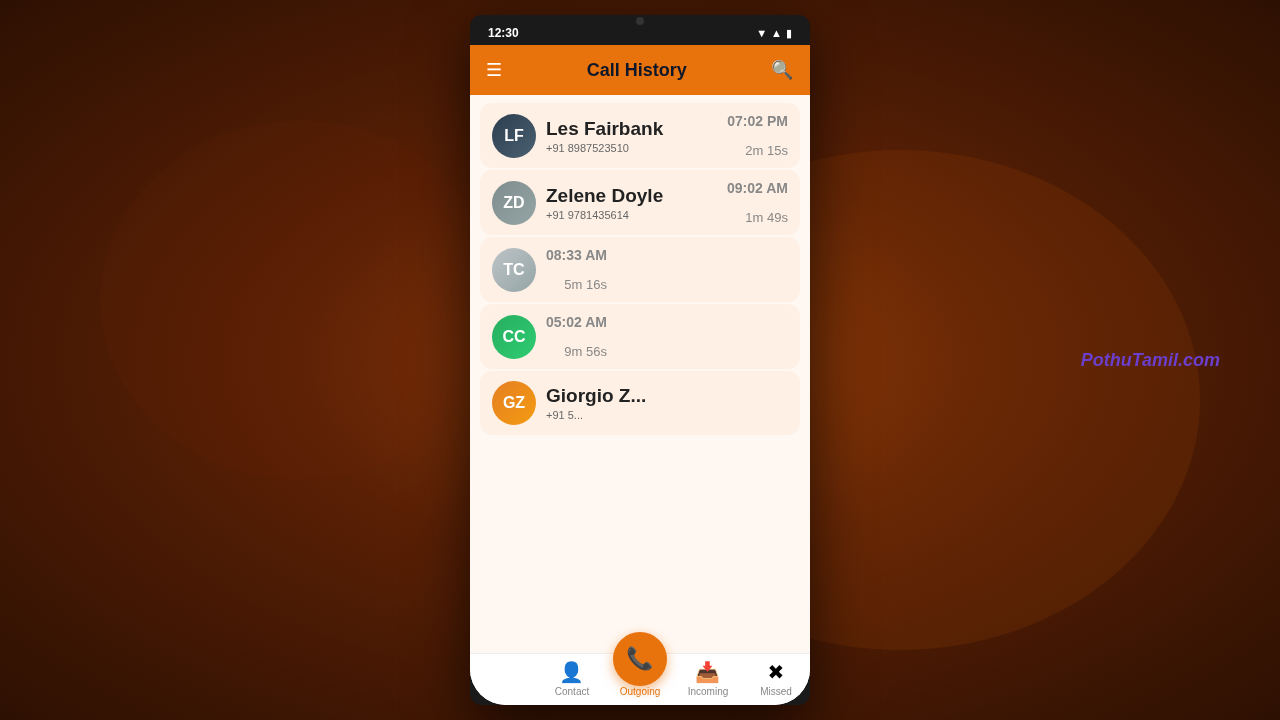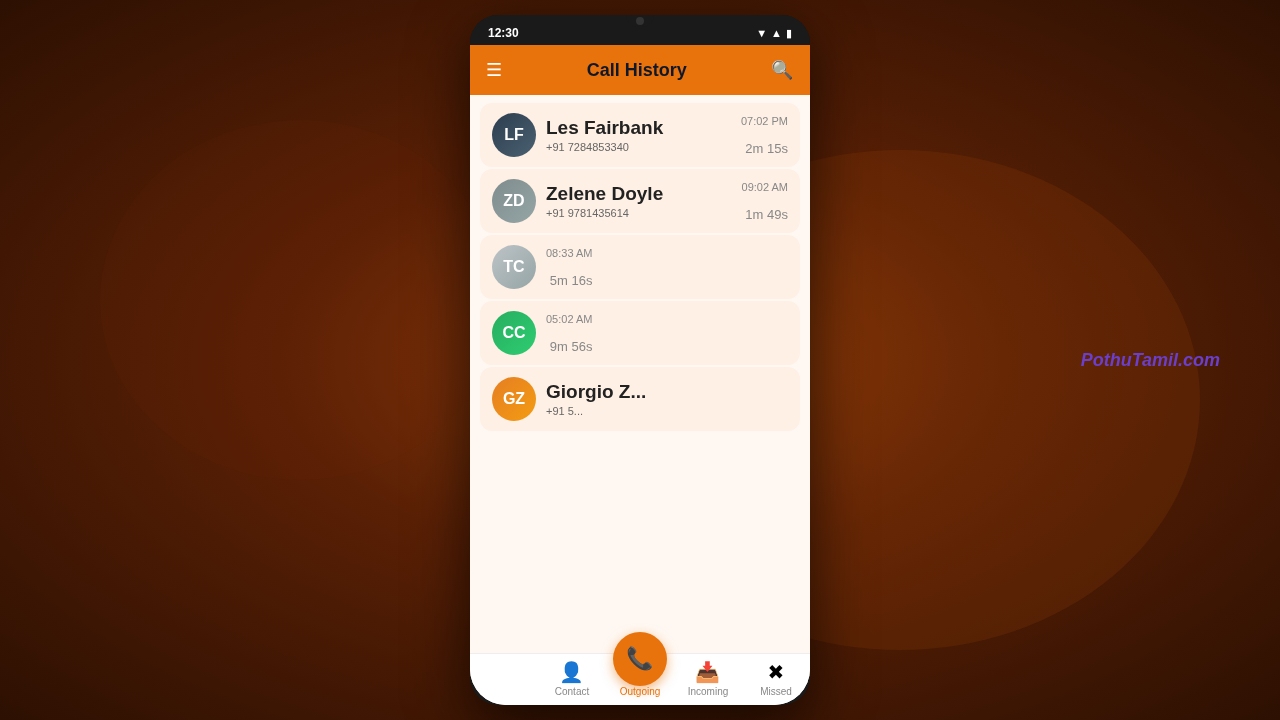--- a/index.html
+++ b/index.html
@@ -21,21 +21,21 @@
       transform: translateY(50%);
       color: #6A3FCB;
       font-weight: bold;
       font-size: 18px;
       font-style: italic;
     }
     .phone {
       width: 340px;
       height: 690px;
       background: #1a1a1a;
-      border-radius: 28px;
+      border-radius: 12px;
       position: relative;
       box-shadow: 0 20px 60px rgba(0,0,0,0.7);
       overflow: hidden;
       display: flex;
       flex-direction: column;
     }
     .phone-notch-area {
       background: #1a1a1a;
       height: 30px;
       display: flex;
@@ -145,23 +145,24 @@
     }
     .caller-number {
       font-size: 11px;
       color: #666;
       margin-top: 2px;
     }
     .call-meta {
       text-align: right;
     }
     .call-time {
-      font-size: 11px;
+      font-size: 14px;
       color: #888;
       display: block;
+      font-weight: bold;
     }
     .call-duration {
       font-size: 13px;
       color: #888;
       display: block;
       margin-top: 14px;
     }
     .bottom-nav {
       background: white;
       border-top: 1px solid #eee;
@@ -267,21 +268,21 @@
       <span class="header-search">🔍</span>
     </div>
 
     <div class="call-list" id="call-list-container">
     <div class="call-item">
     <div class="avatar av1">
       <div class="avatar-initials">LF</div>
     </div>
     <div class="call-info">
       <div class="caller-name">Les Fairbank</div>
-      <div class="caller-number">+91 7284853340</div>
+      <div class="caller-number">+91 8987523510</div>
     </div>
     <div class="call-meta">
       <span class="call-time">07:02 PM</span>
       <span class="call-duration">2m 15s</span>
     </div>
   </div>
         <div class="call-item">
     <div class="avatar av2">
       <div class="avatar-initials">ZD</div>
     </div>

